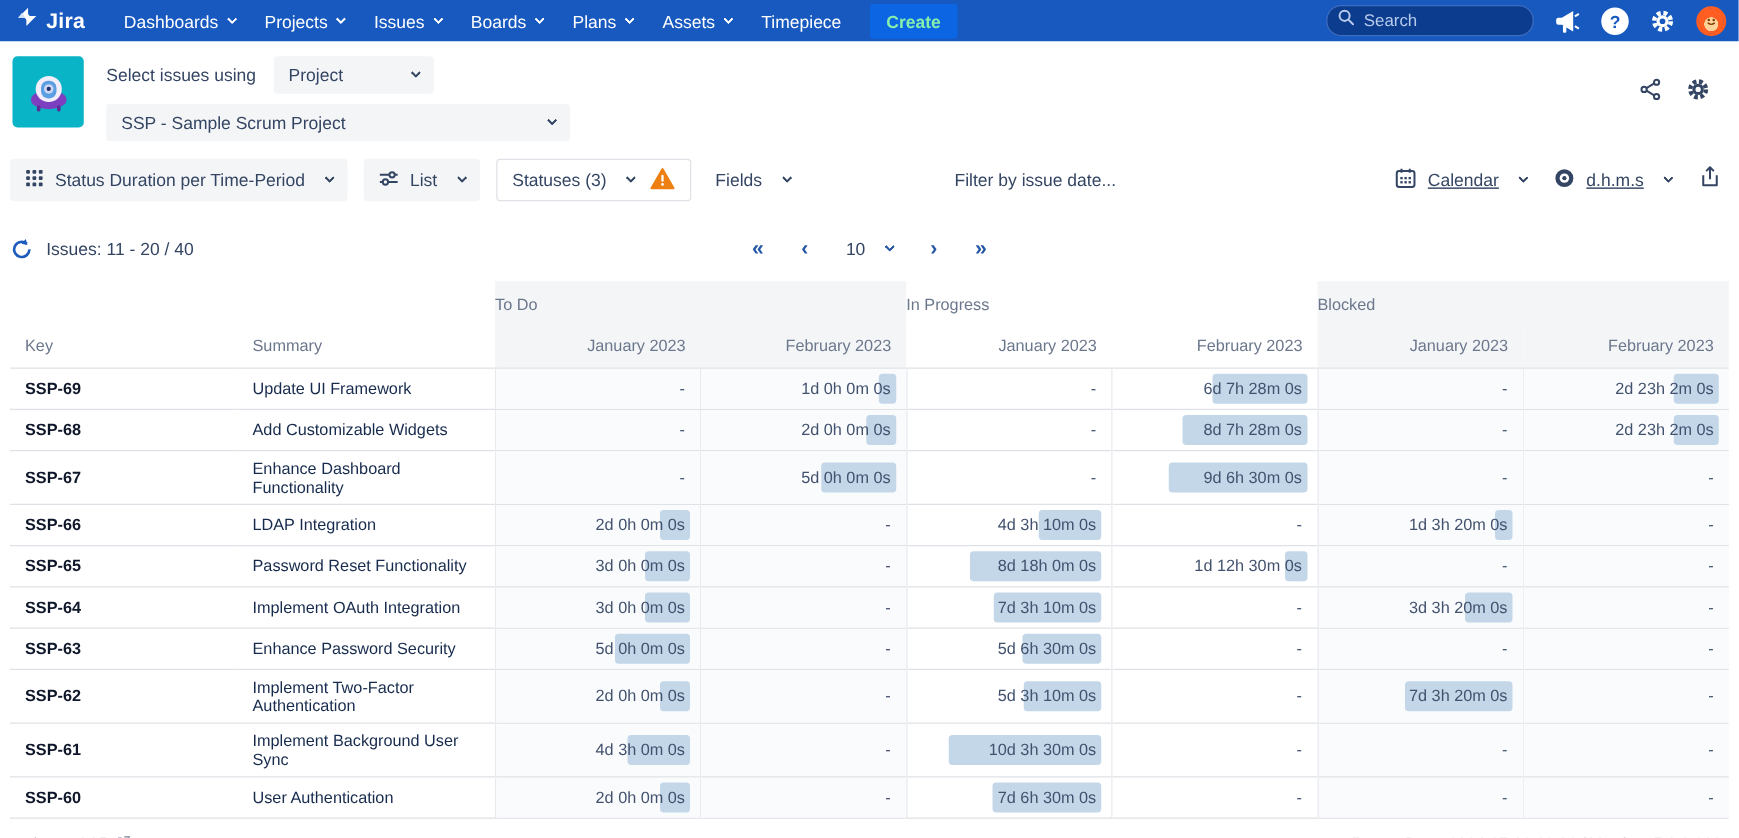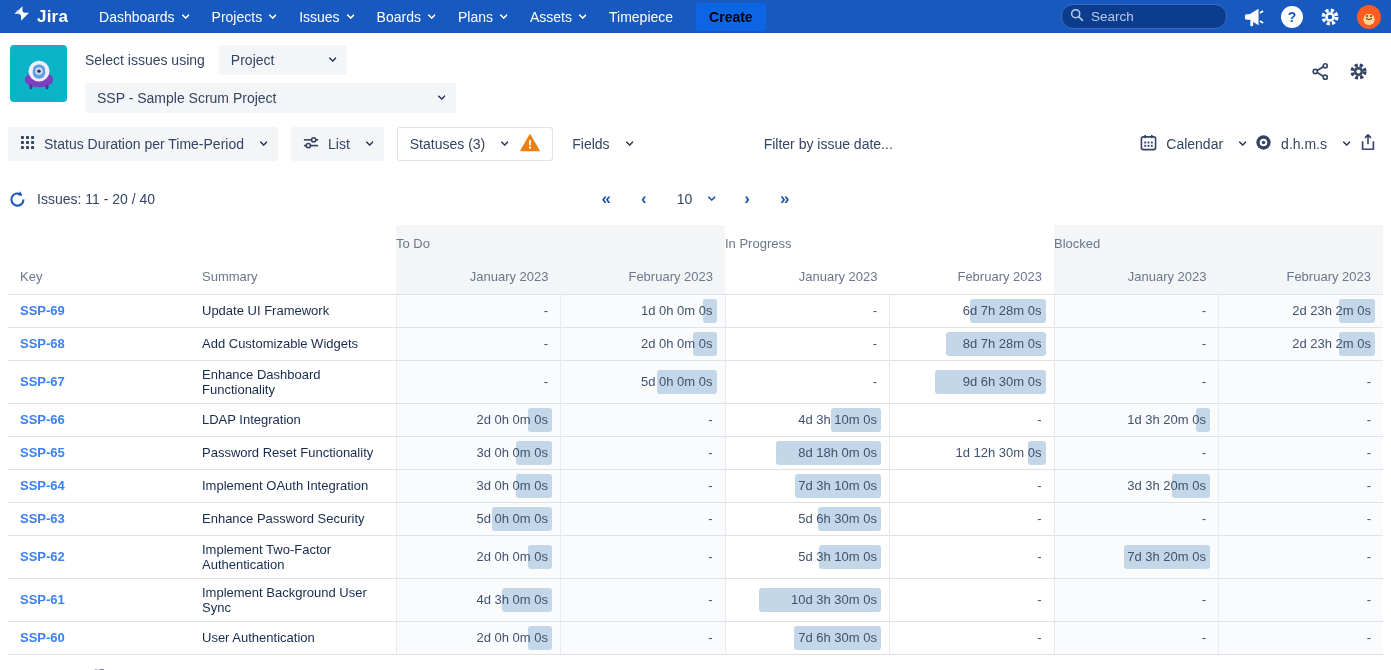--- a/index.html
+++ b/index.html
@@ -10,21 +10,21 @@
   .topnav { height:33px; background:#1759bf; display:flex; align-items:center;
     justify-content:space-between; padding:0 10px 0 12px; color:#fff; }
   .nav-left { display:flex; align-items:center; gap:2px; }
   .logo { display:flex; align-items:center; gap:6px; margin-right:18px; cursor:pointer; }
   .logo-text { font-size:17px; font-weight:bold; letter-spacing:.2px; }
   .nav-item { display:flex; align-items:center; font-size:14px; padding:6px 11px;
     cursor:pointer; white-space:nowrap; }
   .chev { display:inline-block; width:6px; height:6px; border-right:2px solid currentColor;
     border-bottom:2px solid currentColor; transform:rotate(45deg) translateY(-1px);
     margin-left:7px; margin-bottom:2px; border-radius:1px; }
-  .create-btn { background:#0c66e4; color:#000000; border:none; border-radius:3px;
+  .create-btn { background:#0c66e4; color:#86efac; border:none; border-radius:3px;
     font-size:14px; font-weight:bold; padding:6px 13px; margin-left:10px; cursor:pointer;
     font-family:inherit; }
   .nav-right { display:flex; align-items:center; gap:16px; }
   .search-box { display:flex; align-items:center; gap:7px; background:#0b3c8d;
     border:1px solid #3e6cc0; border-radius:12px; height:25px; width:166px; padding:0 8px; }
   .search-box input { background:transparent; border:none; outline:none; color:#e8eefb;
     font-size:13.5px; width:120px; font-family:inherit; }
   .search-box input::placeholder { color:#b9cbec; }
   .nav-icon { display:flex; align-items:center; justify-content:center; cursor:pointer; }
   .help-circle { width:22px; height:22px; border-radius:50%; background:#fff; color:#1759bf;
@@ -54,21 +54,21 @@
   .tb-btn { display:flex; align-items:center; gap:9px; background:#f4f5f7; border-radius:3px;
     height:34px; padding:0 12px; font-size:14px; color:#344563; cursor:pointer;
     white-space:nowrap; }
   .tb-btn .chev, .plain-btn .chev { border-color:#344563; width:6px; height:6px; }
   .tb-outline { background:#fff; border:1px solid #dfe1e6; }
   .plain-btn { display:flex; align-items:center; gap:9px; font-size:14px; color:#344563;
     cursor:pointer; white-space:nowrap; }
   .filter-input { border:none; outline:none; font-size:14px; color:#344563; width:220px;
     margin-left:108px; font-family:inherit; background:transparent;padding-left:11px; }
   .filter-input::placeholder { color:#344563; }
-  .tb-right { margin-left:auto; display:flex; align-items:center; gap:10px; }
+  .tb-right { margin-left:auto; display:flex; align-items:center; gap:22px;text-decoration:underline; }
 
   
   .pag-row { position:relative; display:flex; align-items:center; height:36px;
     padding:0 8px; margin-top:12px; }
   .issues-label { font-size:14px; color:#344563; margin-left:10px; }
   .pag-center { position:absolute; left:50%; transform:translateX(-50%); display:flex;
     align-items:center; gap:30px; color:#2456a6; }
   .pag-arrow { font-size:17px; font-weight:bold; cursor:pointer; color:#2456a6; }
   .page-size { display:flex; align-items:center; font-size:14px; color:#344563;
     cursor:pointer; gap:9px; }
@@ -81,21 +81,21 @@
   th, td { font-weight:normal; }
   .grp-th { font-size:13px; color:#6b778c; text-align:left; height:36px; }
   .mon-th { font-size:13px; color:#6b778c; text-align:right; padding:0 12px 10px 0;
     height:33px; vertical-align:bottom; }
   .lbl-th { font-size:13px; color:#6b778c; text-align:left; padding:0 0 10px 12px;
     vertical-align:bottom; }
   .tint { background:#f4f5f7; }
   tbody td { border-top:1px solid #dfe1e6; font-size:13px; height:33px; }
   tbody tr:last-child td { border-bottom:1px solid #dfe1e6; }
   td.col-key { padding:6px 12px; }
-  td.col-key span { color:#3b82f6; font-weight:bold; cursor:pointer; }
+  td.col-key span { color:#0f172a; font-weight:bold; cursor:pointer; }
   td.col-sum { padding:6px 12px; color:#172b4d; }
   td.col-dur { position:relative; text-align:right; padding:6px 12px; color:#42526e;
     border-left:1px solid #e8eaee; }
   td.gtint { background:#fafbfc; }
   .bar { position:absolute; right:8px; top:50%; transform:translateY(-50%);
     height:24px; border-radius:3px; background:#c3d7e9; }
   .dur-text { position:relative; }
 
   
   .pfooter { display:flex; align-items:center; justify-content:space-between;

